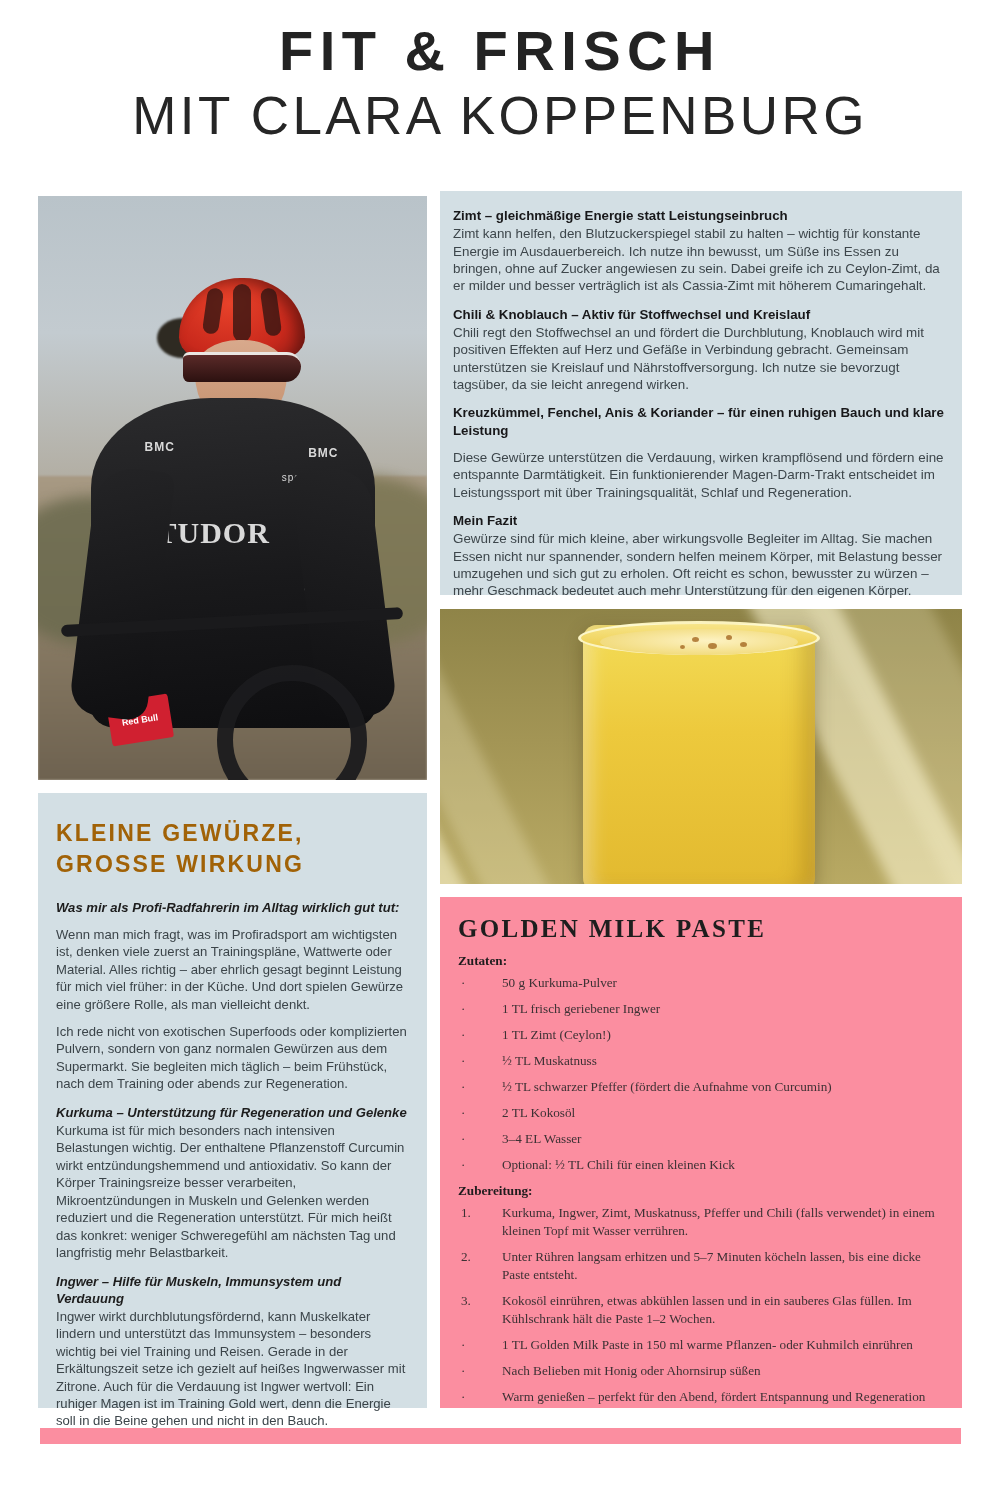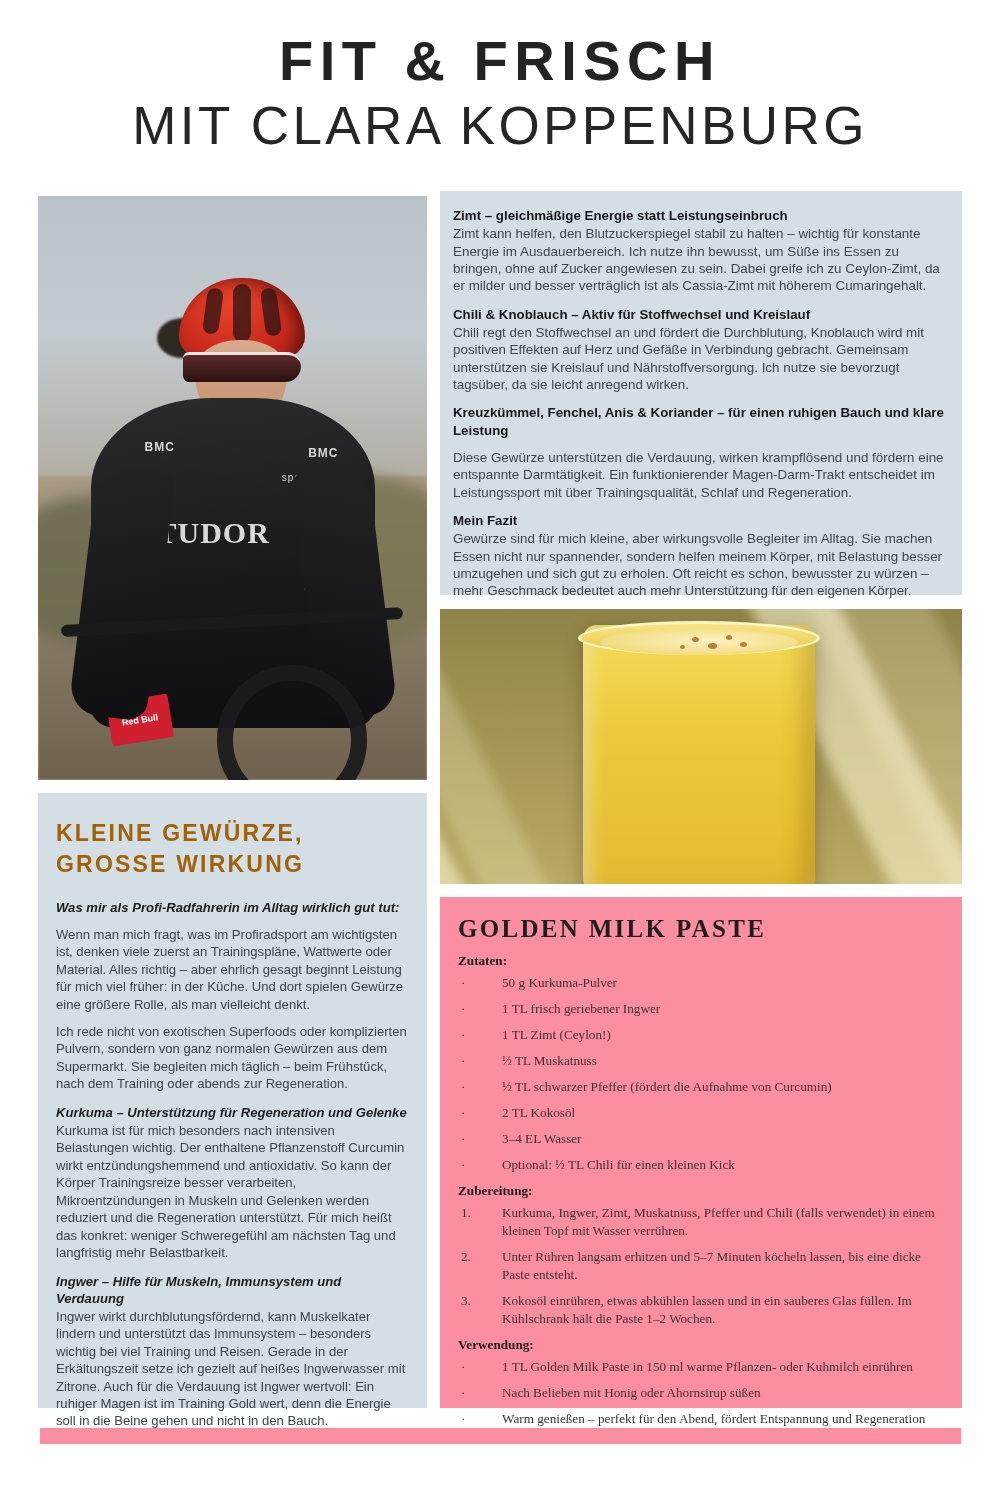--- a/index.html
+++ b/index.html
@@ -10,21 +10,21 @@
     background: #ffffff;
     font-family: "Liberation Sans", sans-serif;
     color: #242424;
     overflow: hidden;
     position: relative;
   }
 
   
   .masthead {
     width: 1000px;
-    padding-top: 30px;
+    padding-top: 20px;
     text-align: center;
   }
   .masthead-line1 {
     font-size: 56px;
     font-weight: 700;
     letter-spacing: 6.5px;
     color: #232323;
     line-height: 1.12;
     white-space: nowrap;
   }
@@ -439,21 +439,20 @@
       <div class="recipe-row numbered">
           <span class="marker">2.</span>
           <span class="txt">Unter Rühren langsam erhitzen und 5–7 Minuten köcheln lassen, bis eine dicke Paste entsteht.</span>
         </div>
       <div class="recipe-row numbered">
           <span class="marker">3.</span>
           <span class="txt">Kokosöl einrühren, etwas abkühlen lassen und in ein sauberes Glas füllen. Im Kühlschrank hält die Paste 1–2 Wochen.</span>
         </div>
     </div>
 
-    <div class="recipe-h">Verwendung:</div>
     <div class="recipe-list">
       <div class="recipe-row">
           <span class="marker dot">·</span>
           <span class="txt">1 TL Golden Milk Paste in 150 ml warme Pflanzen- oder Kuhmilch einrühren</span>
         </div>
       <div class="recipe-row">
           <span class="marker dot">·</span>
           <span class="txt">Nach Belieben mit Honig oder Ahornsirup süßen</span>
         </div>
       <div class="recipe-row">

